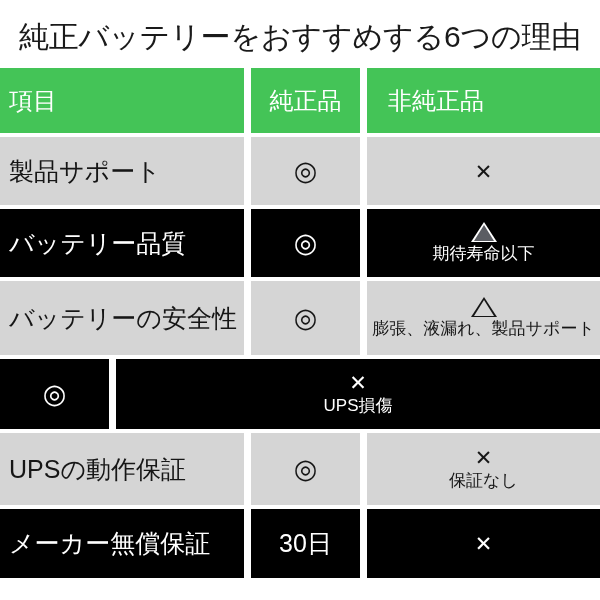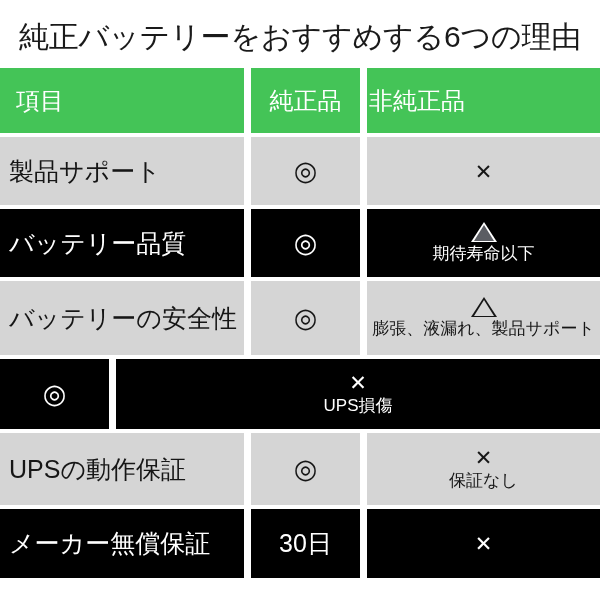--- a/index.html
+++ b/index.html
@@ -98,21 +98,21 @@
   .row.r3 .cell { height: 74px; }
   .row.r4 .cell { height: 70px; }
   .row.r5 .cell { height: 72px; }
   .row.r6 .cell { height: 69px; }
 
   .label-main {
     font-size: 25px;
     line-height: 1.05;
     white-space: nowrap;
   }
-  .row.header .label-main { font-size: 24px; margin-left: 7px; }
+  .row.header .label-main { font-size: 24px; }
 
   .col-head-sub { font-size: 24px; line-height: 1.05; white-space: nowrap; }
 
   .mark {
     font-size: 26px;
     line-height: 1;
     white-space: nowrap;
   }
   .mark.circle { font-size: 27px; }
   .mark.cross  { font-size: 21px; }
@@ -166,21 +166,21 @@
 
   <div class="table">
 
     <div class="row header">
       <div class="cell c-item">
         <span class="label-main">項目</span>
       </div>
       <div class="cell c-genuine">
         <span class="col-head-sub">純正品</span>
       </div>
-      <div class="cell c-nongenuine" style="align-items:flex-start;padding-left:2px;">
+      <div class="cell c-nongenuine" style="align-items:flex-start;padding-left:21px;">
         <span class="col-head-sub">非純正品</span>
       </div>
     </div>
 
     <div class="row light r1">
       <div class="cell c-item">
         <span class="label-main">製品サポート</span>
       </div>
       <div class="cell c-genuine">
         <span class="mark circle">◎</span>

